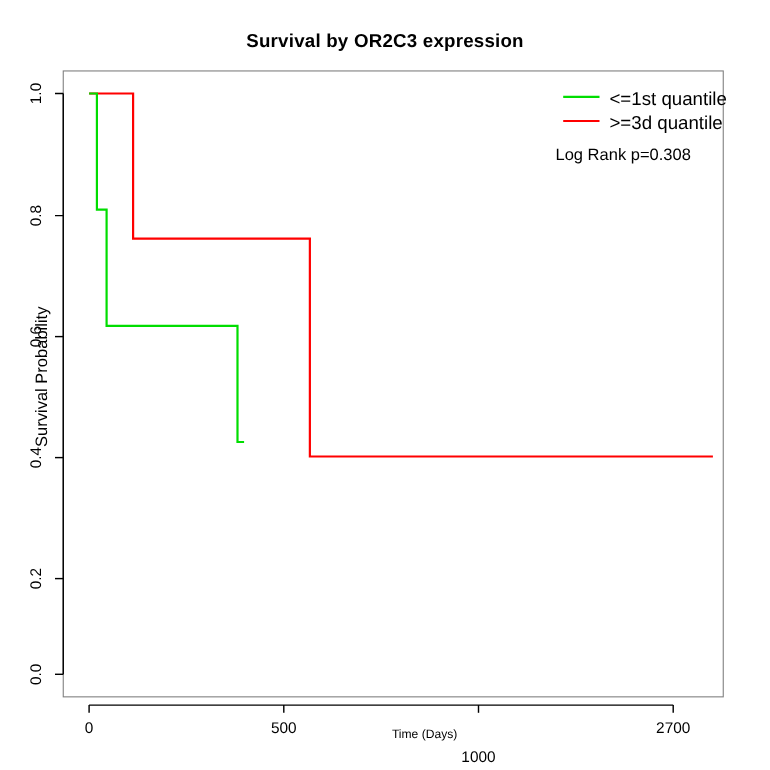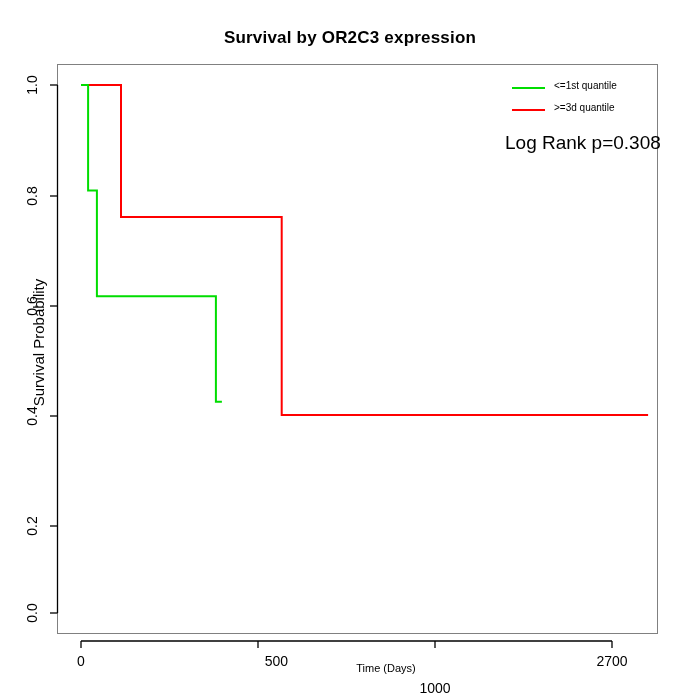--- a/index.html
+++ b/index.html
@@ -73,27 +73,27 @@
 
   .tick-label-x {
     position: absolute;
     font-size: 14px;
     width: 60px;
     text-align: center;
   }
 
   .legend-text {
     position: absolute;
-    font-size: 10px;
+    font-size: 17px;
     white-space: nowrap;
   }
 
   .pval-text {
     position: absolute;
-    font-size: 19px;
+    font-size: 15px;
     white-space: nowrap;
   }
 </style>
 </head>
 <body>
 
 <div id="plot-root">
 
   <div class="chart-title">Survival by OR2C3 expression</div>
 
@@ -132,21 +132,21 @@
   </svg>
 
   <div class="tick-label-y" style="left:12px; top:65px;">1.0</div>
   <div class="tick-label-y" style="left:12px; top:176px;">0.8</div>
   <div class="tick-label-y" style="left:12px; top:286px;">0.6</div>
   <div class="tick-label-y" style="left:12px; top:396px;">0.4</div>
   <div class="tick-label-y" style="left:12px; top:506px;">0.2</div>
   <div class="tick-label-y" style="left:12px; top:593px;">0.0</div>
 
   <div class="tick-label-x" style="left:51px;  top:641px;">0</div>
-  <div class="tick-label-x" style="left:228px; top:641px;text-align:right;">500</div>
+  <div class="tick-label-x" style="left:228px; top:641px;">500</div>
   <div class="tick-label-x" style="left:405px; top:641px;margin-top:27px;">1000</div>
   <div class="tick-label-x" style="left:582px; top:641px;">2700</div>
 
   <div class="axis-label-x">Time (Days)</div>
   <div class="axis-label-y">Survival Probability</div>
 
   <div class="legend-text" style="left:554px; top:68px;">&lt;=1st quantile</div>
   <div class="legend-text" style="left:554px; top:90px;">&gt;=3d quantile</div>
 
   <div class="pval-text" style="left:505px; top:120px;">Log Rank p=0.308</div>

